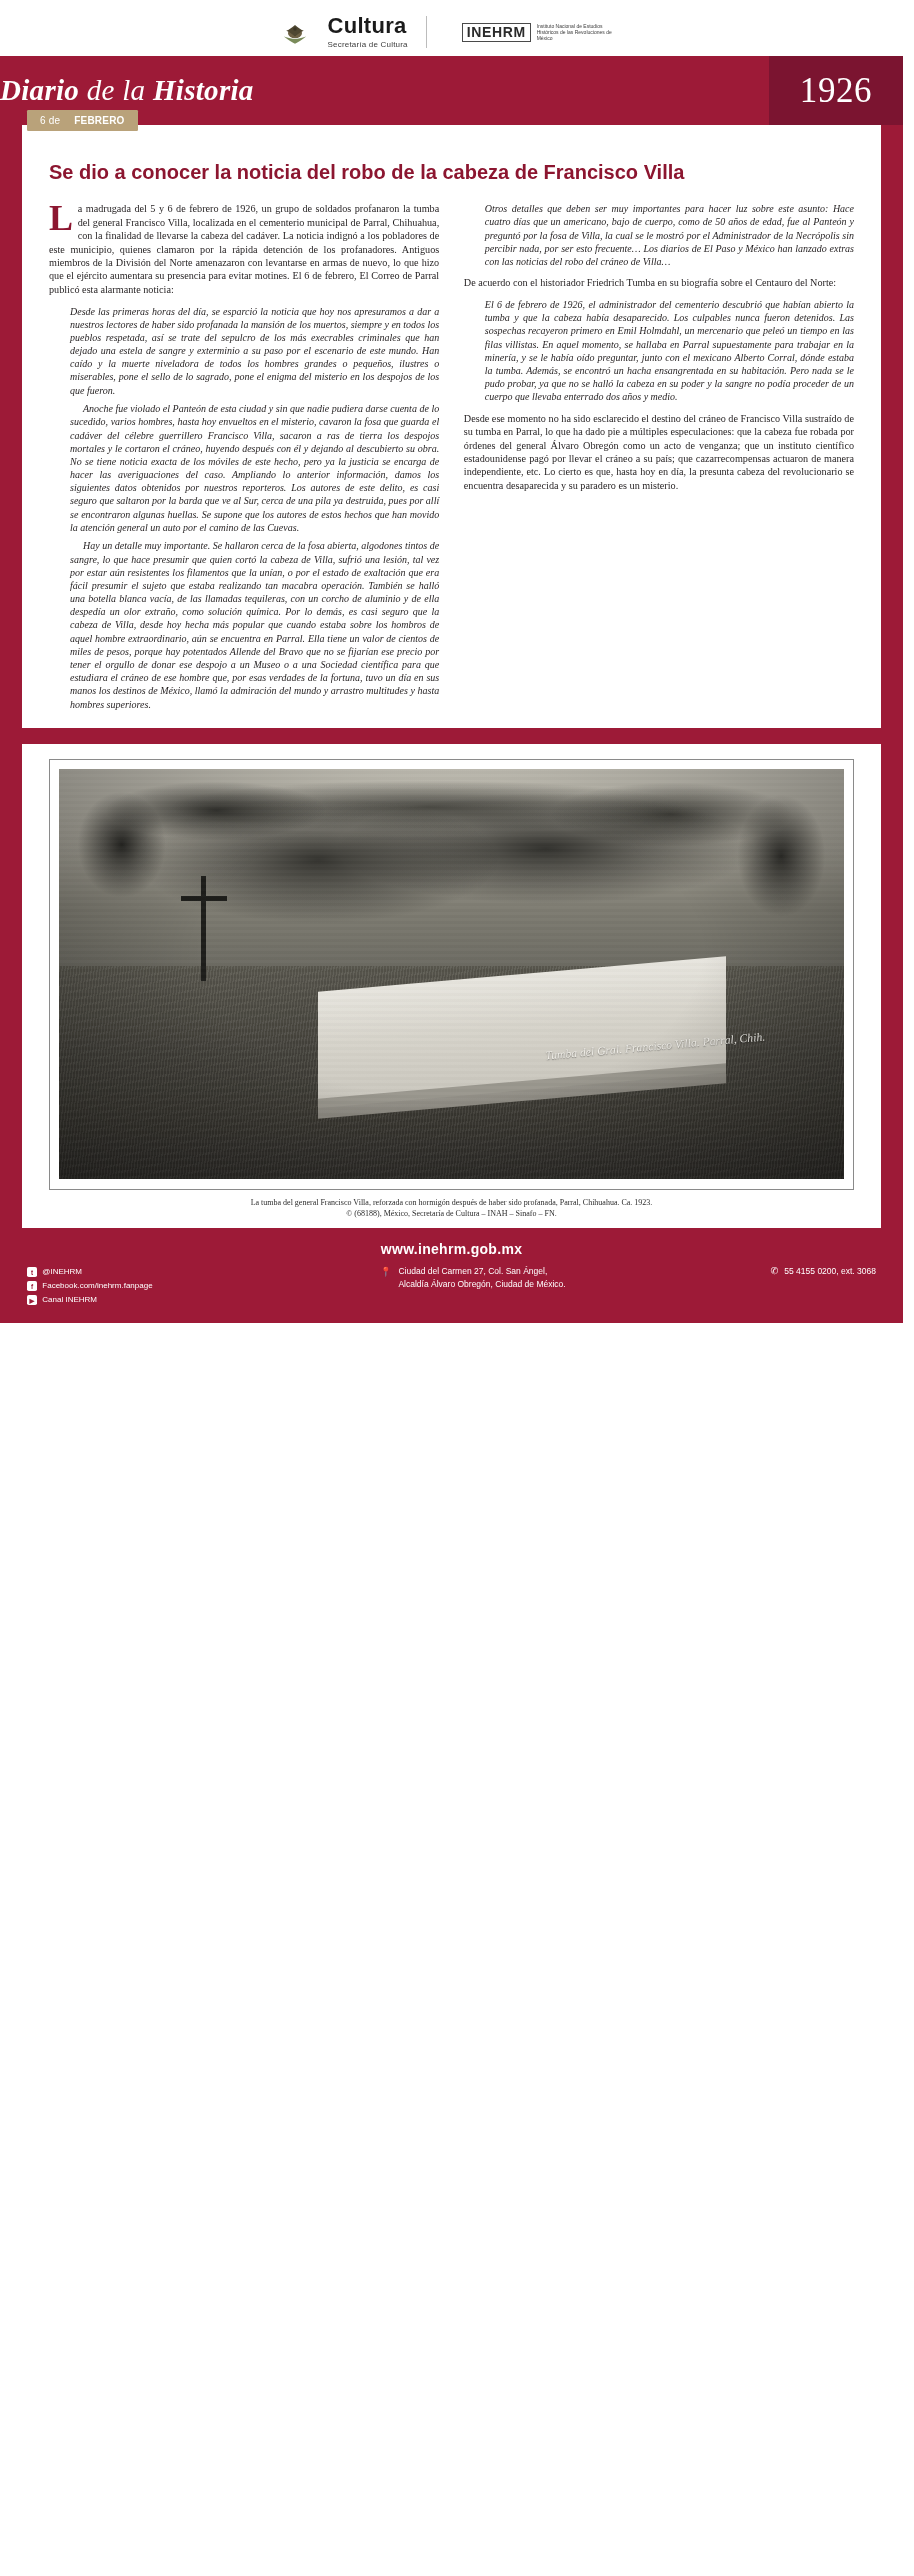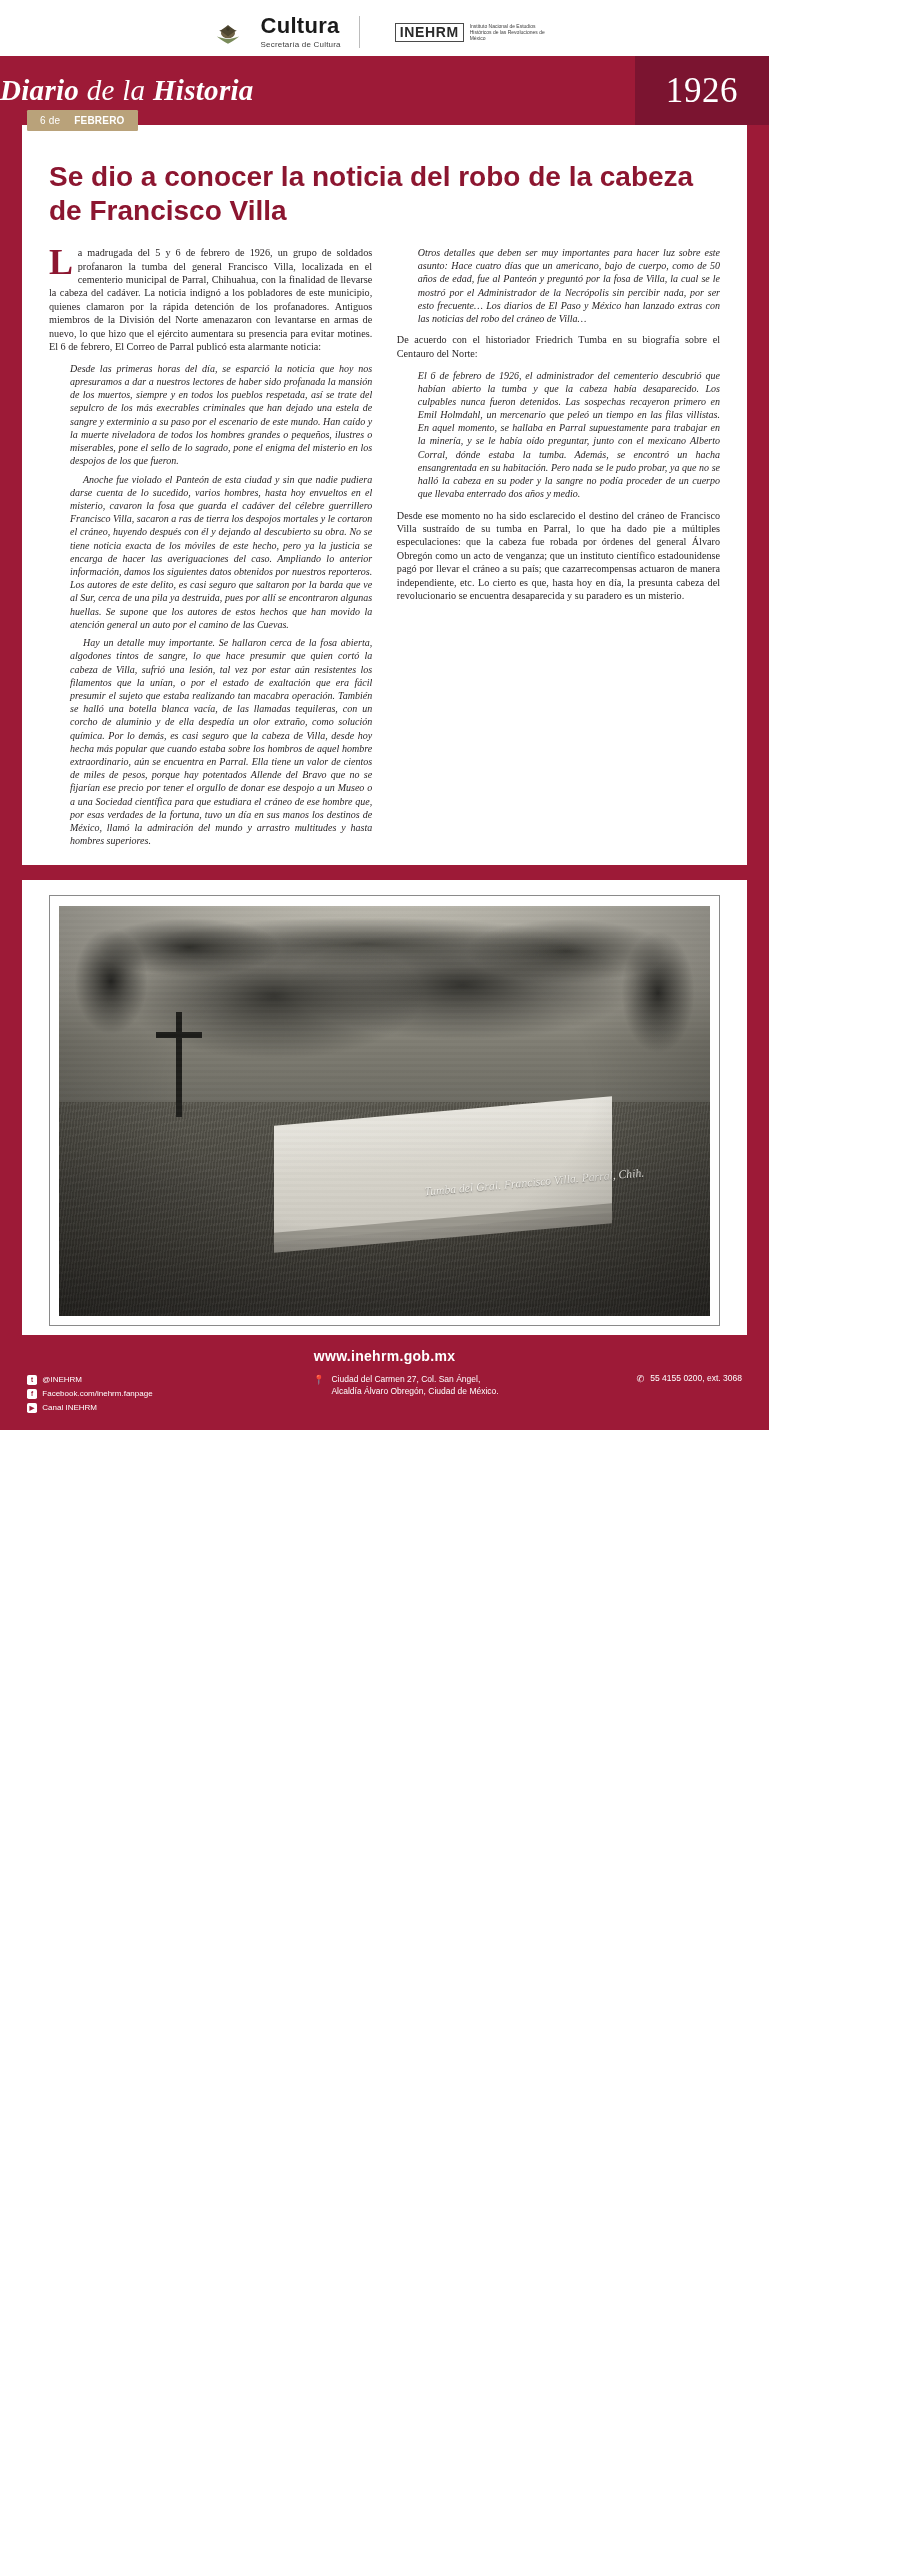--- a/index.html
+++ b/index.html
@@ -4,21 +4,21 @@
 <style>
   * { box-sizing: border-box; }
   html, body { margin: 0; padding: 0; }
   body {
     width: 915px;
     background: #ffffff;
     font-family: "Liberation Serif", serif;
     color: #231f20;
   }
   .page {
-    width: 769px;
+    width: 903px;
     position: relative;
     background: #c4b5fd;
   }
 
   
   .brandbar {
     height: 56px;
     display: flex;
     align-items: center;
     justify-content: center;
@@ -130,21 +130,21 @@
 
   
   .card {
     margin: 0 22px 0 22px;
     background: #ffffff;
     padding: 27px 27px 17.6px 27px;
   }
   .headline {
     font-family: "Liberation Sans", sans-serif;
     font-weight: bold;
-    font-size: 28px;
+    font-size: 20px;
     line-height: 1.22;
     color: #8c1630;
     margin: 8.2px 0 17.6px 0;
   }
 
   .columns {
     display: flex;
     gap: 24.6px;
   }
   .col { width: 50%; }
@@ -410,20 +410,24 @@
           <div class="sky"></div>
           <div class="foliage"></div>
           <div class="ground"></div>
           <div class="cross"></div>
           <div class="tomb-face"></div>
           <div class="tomb"></div>
           <div class="tomb-label">Tumba del Gral. Francisco Villa. Parral, Chih.</div>
           <div class="grain"></div>
           <div class="vignette"></div>
         </div>
+      </div>
+      <div class="caption">
+        <div>La tumba del general Francisco Villa, reforzada con hormigón después de haber sido profanada, Parral, Chihuahua. Ca. 1923.</div>
+        <div>© (68188), México, Secretaría de Cultura – INAH – Sinafo – FN.</div>
       </div>
     </div>
 
     <div class="footer">
       <div class="footer-url">www.inehrm.gob.mx</div>
       <div class="footer-row">
         <div class="social">
           <div>
             <span class="sicon">t</span>
             <span>@INEHRM</span>

